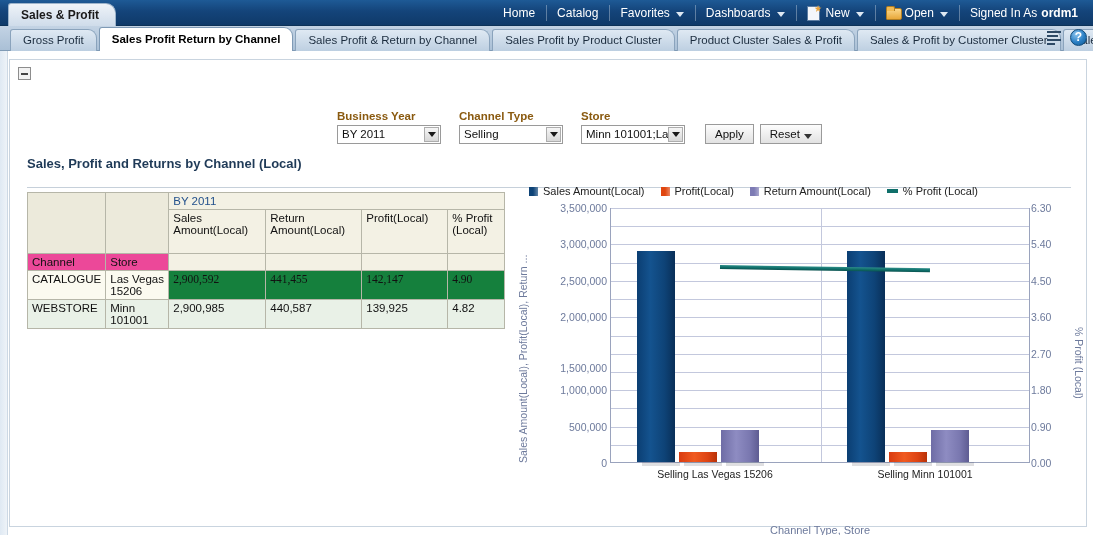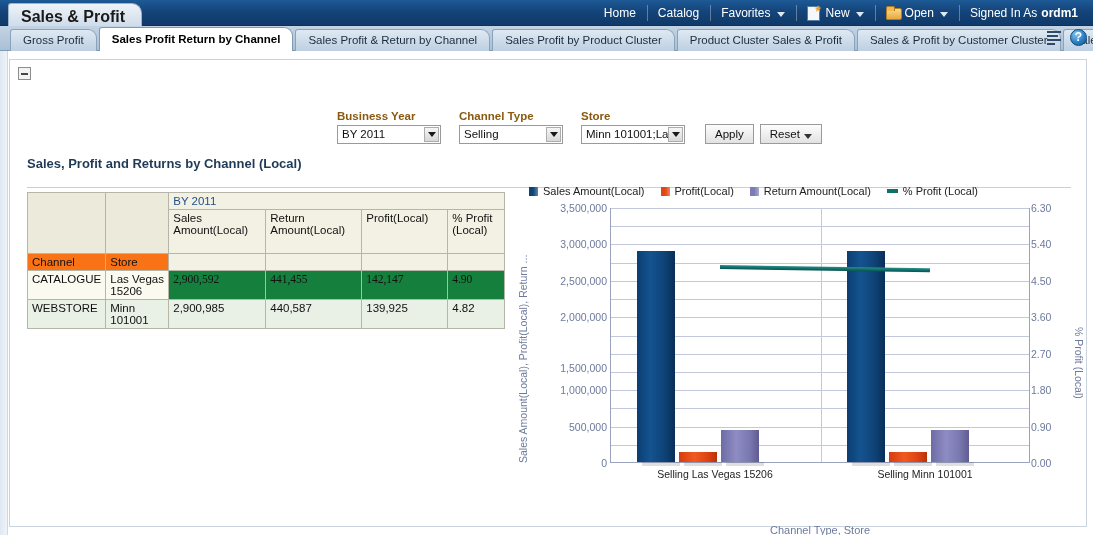--- a/index.html
+++ b/index.html
@@ -17,21 +17,21 @@
     position: absolute; left: 0; top: 0; width: 1093px; height: 26px;
     background: linear-gradient(to bottom, #1e5a96 0%, #14447a 45%, #0f3a69 100%);
     border-bottom: 1px solid #0c3258;
   }
   .page-tab {
     position: absolute; left: 8px; top: 3px;
     height: 23px; padding: 4px 16px 0 12px;
     background: linear-gradient(to bottom, #eef3f8 0%, #cfdcea 100%);
     border: 1px solid #9db4cb; border-bottom: none;
     border-radius: 3px 10px 0 0;
-    font-size: 16px; font-weight: bold; color: #1a1a1a;
+    font-size: 12px; font-weight: bold; color: #1a1a1a;
     white-space: nowrap;
   }
   .globalnav {
     position: absolute; right: 4px; top: 0; height: 26px;
     display: flex; align-items: center;
   }
   .gnav-item {
     position: relative;
     padding: 0 11px; height: 26px; line-height: 26px;
     font-size: 12px; color: #ffffff; white-space: nowrap;
@@ -225,21 +225,21 @@
   }
   .pv-corner { background: #eceadb; }
   .pv-top {
     background: #f3f1e4; color: #23518c; font-size: 11.5px;
     vertical-align: top;
   }
   .pv-measure {
     background: #f3f1e4; color: #111; vertical-align: top;
     height: 44px;
   }
-  .pv-axis { background: #f97316; color: #111; }
+  .pv-axis { background: #ec4899; color: #111; }
   .pv-blank { background: #f3f1e4; }
   .pv-rowhdr-a { background: #fbfaf0; }
   .pv-rowhdr-b { background: #e9f1e7; }
   .pv-val-a { background: #15803d; text-align: right; font-family: Liberation Serif, serif; }
   .pv-val-b { background: #e9f1e7; text-align: right; }
   .w-chan  { width: 68px; }
   .w-store { width: 63px; }
   .w-m     { width: 97px; }
   .w-m2    { width: 96px; }
   .w-m3    { width: 86px; }
@@ -343,20 +343,24 @@
   <div class="page-tab">Sales &amp; Profit</div>
   <div class="globalnav" id="globalnav">
       <div class="gnav-item">
         <span>Home</span>
       </div>
       <div class="gnav-item">
         <span>Catalog</span>
       </div>
       <div class="gnav-item">
         <span>Favorites</span>
+        <span class="caret-down"></span>
+      </div>
+      <div class="gnav-item">
+        <span>Dashboards</span>
         <span class="caret-down"></span>
       </div>
       <div class="gnav-item">
         <span class="ico-new"></span>
         <span>New</span>
         <span class="caret-down"></span>
       </div>
       <div class="gnav-item">
         <span class="ico-open"></span>
         <span>Open</span>

